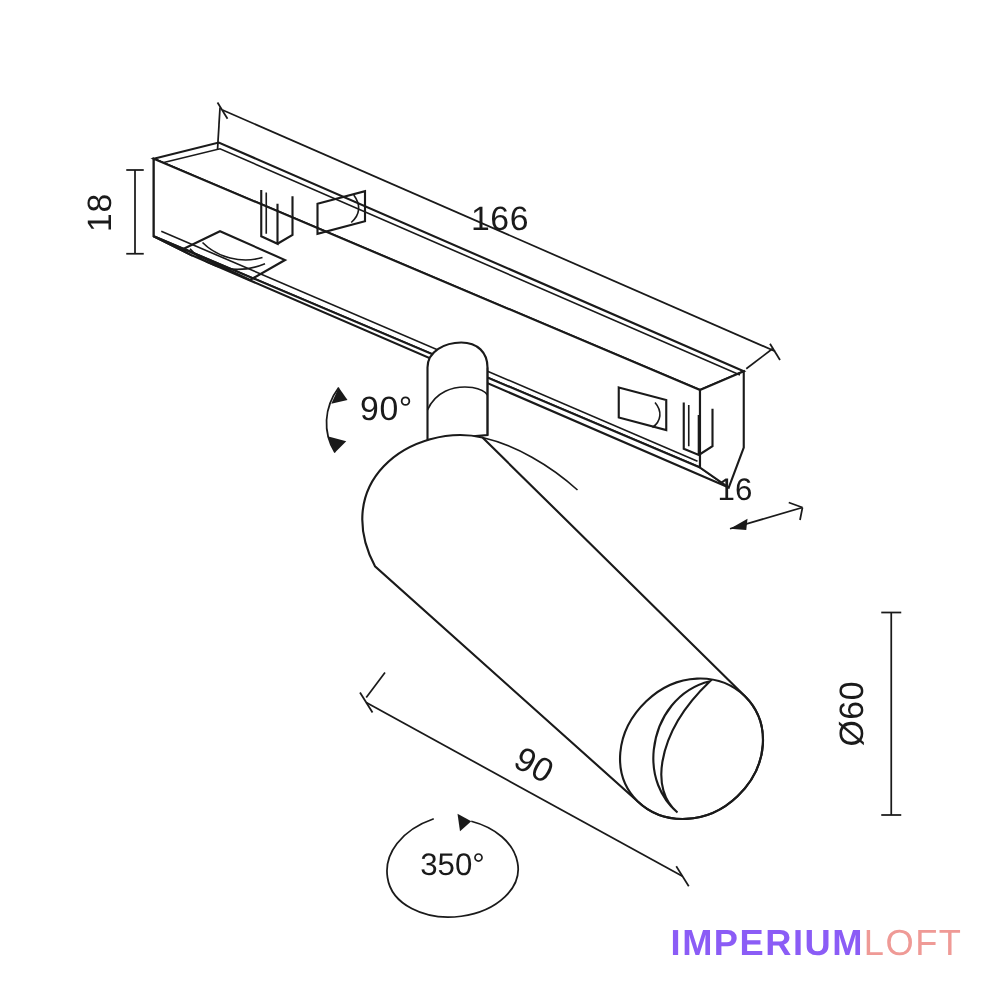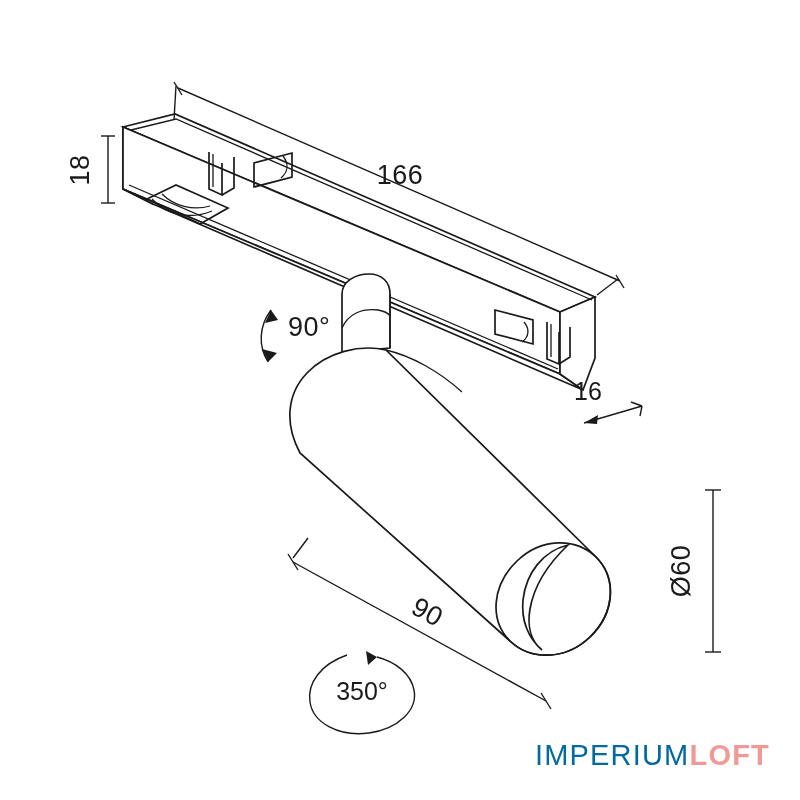--- a/index.html
+++ b/index.html
@@ -70,22 +70,22 @@
   .wm {
     position: absolute;
     right: 30px;
     bottom: 28px;
     font-family: "Liberation Sans", sans-serif;
     font-size: 29px;
     letter-spacing: 1.2px;
     white-space: nowrap;
     user-select: none;
   }
-  .wm-a { color: #0369a1; font-weight: 400; margin-top: 22px; }
-  .wm-b { color: #ef9a96; font-weight: 700; }
+  .wm-a { color: #8b5cf6; font-weight: 700; margin-top: 22px; }
+  .wm-b { color: #ef9a96; font-weight: 400; }
 </style>
 </head>
 <body>
 
 <div id="drawing-root">
 
   <svg class="sheet" viewBox="0 0 800 800">
 
     <g>
 

